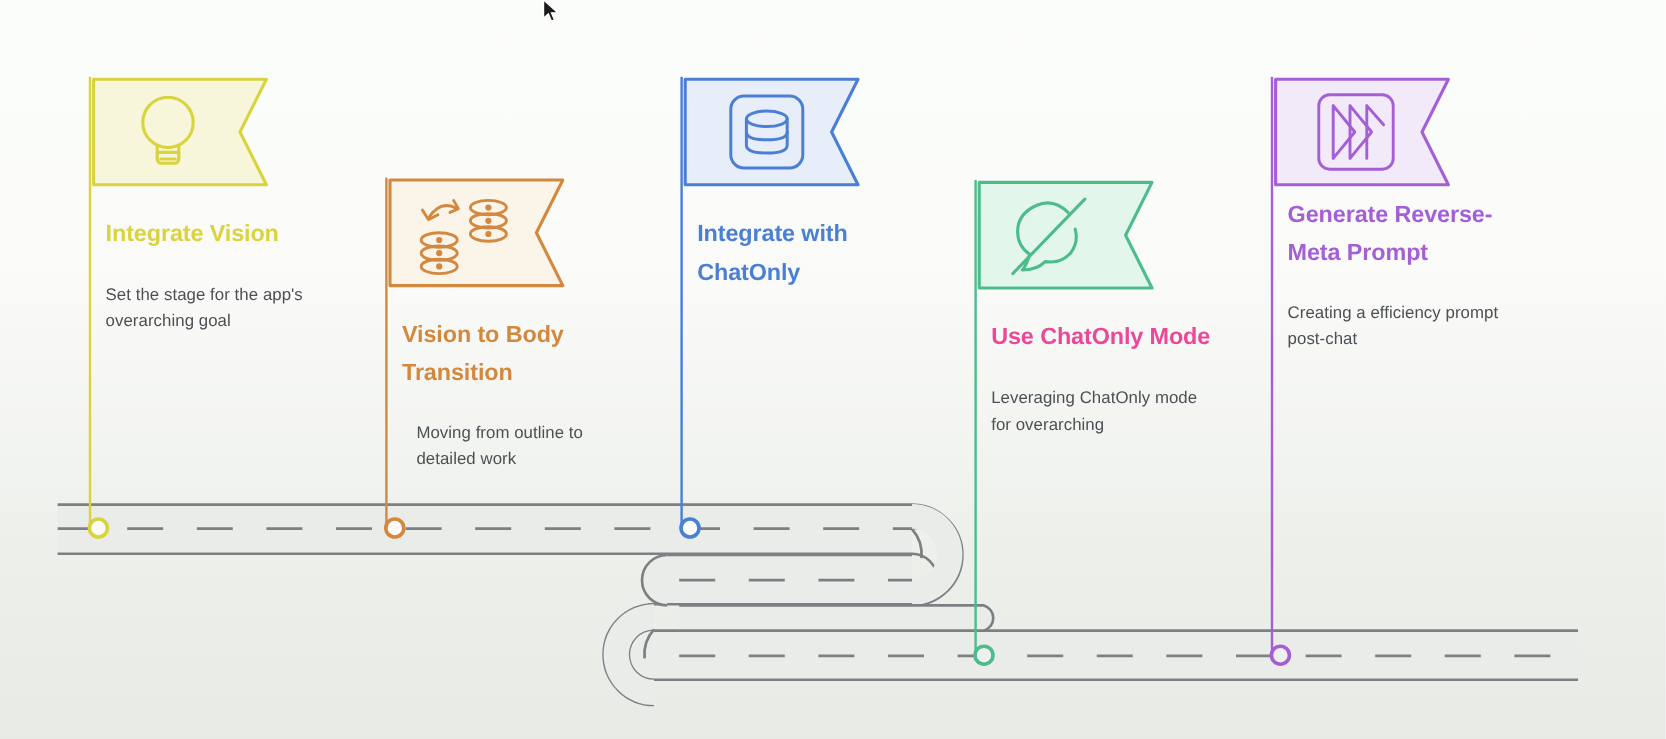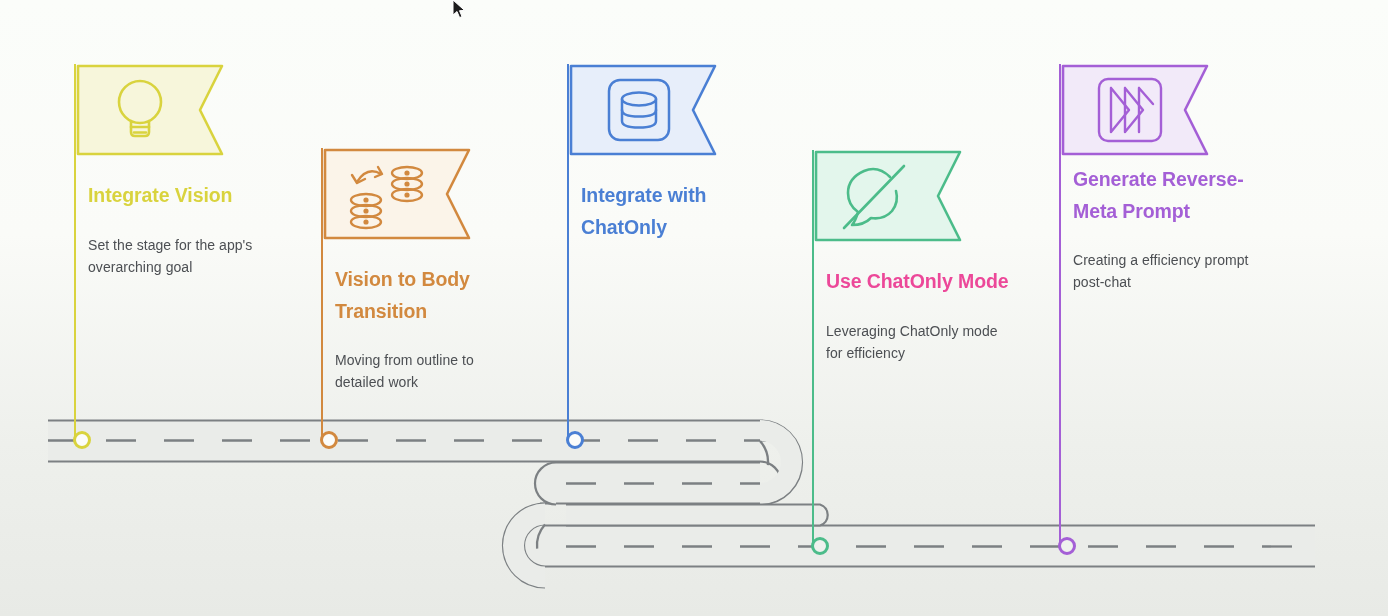--- a/index.html
+++ b/index.html
@@ -137,21 +137,21 @@
           <ellipse cx="84" cy="36" rx="15" ry="6"></ellipse>
           <ellipse cx="84" cy="47" rx="15" ry="6"></ellipse>
           <circle cx="84" cy="25" r="1.4" fill="#d2893f"></circle>
           <circle cx="84" cy="36" r="1.4" fill="#d2893f"></circle>
           <circle cx="84" cy="47" r="1.4" fill="#d2893f"></circle>
         </g>
       </svg>
     </div>
     <div class="txt" style="top:116px;">
       <p class="m-title" style="color:#d2893f;">Vision to Body Transition</p>
-      <p class="m-desc" style="margin-top:22px;">Moving from outline to detailed work</p>
+      <p class="m-desc" style="margin-top:22px;margin-left:12px;">Moving from outline to detailed work</p>
     </div>
   </div>
 
   <div class="milestone" style="left:567px;top:64px;">
     <div class="pole" style="left:0;height:376px;background:#4a7fd4;"></div>
     <div class="flagwrap">
       <svg width="148" height="92" viewBox="0 0 148 92" xmlns="http://www.w3.org/2000/svg">
         <path d="M2 2 L146 2 L124 46 L146 90 L2 90 Z" fill="#e7eefa" stroke="#4a7fd4" stroke-width="2.6" stroke-linejoin="round"></path>
         <g fill="none" stroke="#4a7fd4" stroke-width="2.5" stroke-linecap="round" stroke-linejoin="round">
           <rect x="40" y="16" width="60" height="60" rx="11"></rect>
@@ -173,21 +173,21 @@
         <path d="M2 2 L146 2 L124 46 L146 90 L2 90 Z" fill="#e3f6ec" stroke="#4cbc8a" stroke-width="2.6" stroke-linejoin="round"></path>
         <g fill="none" stroke="#4cbc8a" stroke-width="2.6" stroke-linecap="round" stroke-linejoin="round">
           <path d="M76 27 Q64 15 50 21 Q34 28 34 43 Q34 55 44 62
                    Q42 70 38 75 Q50 75 57 68 Q70 70 78 61 Q85 52 82 41"></path>
           <line x1="30" y1="78" x2="90" y2="16"></line>
         </g>
       </svg>
     </div>
     <div class="txt" style="top:116px;">
       <p class="m-title" style="color:#ec4899;">Use ChatOnly Mode</p>
-      <p class="m-desc" style="margin-top:22px;">Leveraging ChatOnly mode for efficiency</p>
+      <p class="m-desc" style="margin-top:22px;">Leveraging ChatOnly mode for overarching</p>
     </div>
   </div>
 
   <div class="milestone" style="left:1059px;top:64px;">
     <div class="pole" style="left:0;height:482px;background:#a45fd6;"></div>
     <div class="flagwrap">
       <svg width="148" height="92" viewBox="0 0 148 92" xmlns="http://www.w3.org/2000/svg">
         <path d="M2 2 L146 2 L124 46 L146 90 L2 90 Z" fill="#f2eaf9" stroke="#a45fd6" stroke-width="2.6" stroke-linejoin="round"></path>
         <g fill="none" stroke="#a45fd6" stroke-width="2.4" stroke-linecap="round" stroke-linejoin="round">
           <rect x="38" y="15" width="62" height="62" rx="9"></rect>

